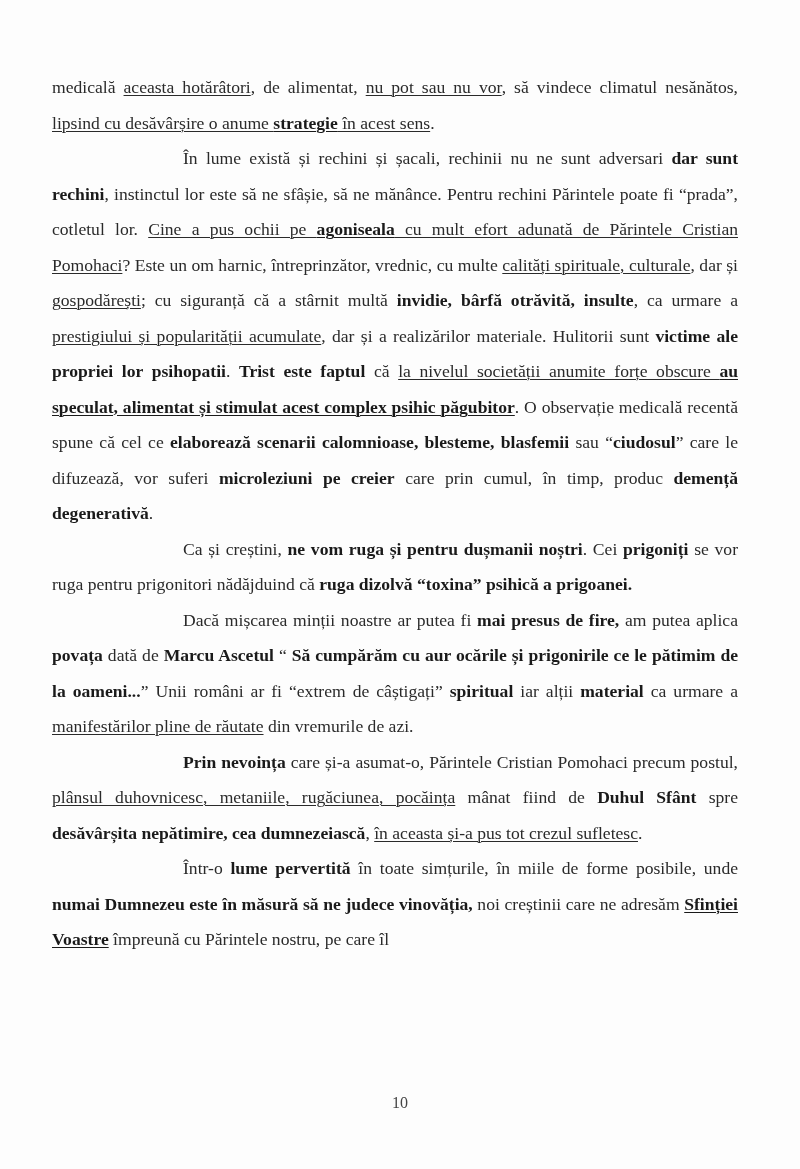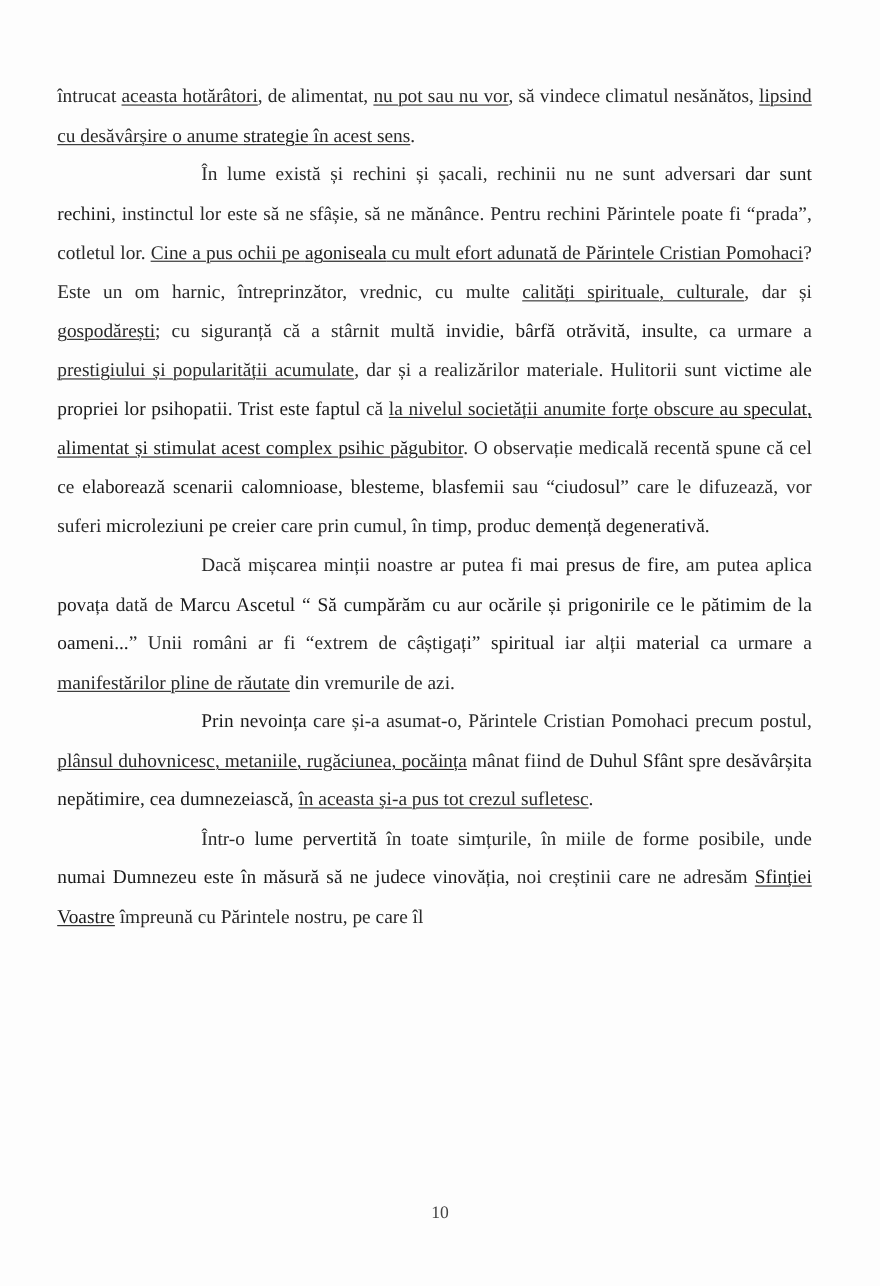--- a/index.html
+++ b/index.html
@@ -11,34 +11,35 @@
   .text-block {
     position: absolute; left: 52px; top: 70px; width: 686px;
     font-family: "Liberation Serif", serif;
     font-size: 17.6px;
     line-height: 35.5px;
     color: #2a2a2a;
     text-align: justify;
   }
   .para { margin: 0; text-indent: 0; }
   .para.indent { text-indent: 131px; }
-  .b { font-weight: normal; color: #1a1a1a; }
+  .b { font-weight: bold; color: #1a1a1a; }
   .u { text-decoration: underline; text-underline-offset: 2px; text-decoration-thickness: 1px; }
   .page-number {
     position: absolute; left: 0; width: 800px; top: 1094px;
     text-align: center;
     font-family: "Liberation Serif", serif;
     font-size: 16px; color: #444;
   }
 </style>
 </head>
 <body>
 
 <div class="page">
   <div class="text-block" id="text-block">
-      <p class="para"><span class="">întrucat </span><span class="u">aceasta hotărâtori</span><span class="">, de alimentat, </span><span class="u">nu pot sau nu vor</span><span class="">, să vindece climatul nesănătos, </span><span class="u">lipsind cu desăvârșire o anume </span><span class="b u">strategie</span><span class="u"> în acest sens</span><span class="">.</span></p>
+      <p class="para"><span class="">medicală </span><span class="u">aceasta hotărâtori</span><span class="">, de alimentat, </span><span class="u">nu pot sau nu vor</span><span class="">, să vindece climatul nesănătos, </span><span class="u">lipsind cu desăvârșire o anume </span><span class="b u">strategie</span><span class="u"> în acest sens</span><span class="">.</span></p>
       <p class="para indent"><span class="">În lume există și rechini și șacali, rechinii nu ne sunt adversari </span><span class="b">dar sunt rechini</span><span class="">, instinctul lor este să ne sfâșie, să ne mănânce. Pentru rechini Părintele poate fi “prada”, cotletul lor. </span><span class="u">Cine a pus ochii pe </span><span class="b u">agoniseala</span><span class="u"> cu mult efort adunată de Părintele Cristian Pomohaci</span><span class="">? Este un om harnic, întreprinzător, vrednic, cu multe </span><span class="u">calități spirituale, culturale</span><span class="">, dar și </span><span class="u">gospodărești</span><span class="">; cu siguranță că a stârnit multă </span><span class="b">invidie, bârfă otrăvită, insulte</span><span class="">, ca urmare a </span><span class="u">prestigiului și popularității acumulate</span><span class="">, dar și a realizărilor materiale. Hulitorii sunt </span><span class="b">victime ale propriei lor psihopatii</span><span class="">. </span><span class="b">Trist este faptul</span><span class=""> că </span><span class="u">la nivelul societății anumite forțe obscure </span><span class="b u">au speculat, alimentat și stimulat acest complex psihic păgubitor</span><span class="">. O observație medicală recentă spune că cel ce </span><span class="b">elaborează scenarii calomnioase, blesteme, blasfemii</span><span class=""> sau “</span><span class="b">ciudosul</span><span class="">” care le difuzează, vor suferi </span><span class="b">microleziuni pe creier</span><span class=""> care prin cumul, în timp, produc </span><span class="b">demență degenerativă</span><span class="">.</span></p>
+      <p class="para indent"><span class="">Ca și creștini, </span><span class="b">ne vom ruga și pentru dușmanii noștri</span><span class="">. Cei </span><span class="b">prigoniți</span><span class=""> se vor ruga pentru prigonitori nădăjduind că </span><span class="b">ruga dizolvă “toxina” psihică a prigoanei.</span></p>
       <p class="para indent"><span class="">Dacă mișcarea minții noastre ar putea fi </span><span class="b">mai presus de fire,</span><span class=""> am putea aplica </span><span class="b">povața</span><span class=""> dată de </span><span class="b">Marcu Ascetul</span><span class=""> “ </span><span class="b">Să cumpărăm cu aur ocările și prigonirile ce le pătimim de la oameni...</span><span class="">” Unii români ar fi “extrem de câștigați” </span><span class="b">spiritual</span><span class=""> iar alții </span><span class="b">material</span><span class=""> ca urmare a </span><span class="u">manifestărilor pline de răutate</span><span class=""> din vremurile de azi.</span></p>
       <p class="para indent"><span class="b">Prin nevoința</span><span class=""> care și-a asumat-o, Părintele Cristian Pomohaci precum postul, </span><span class="u">plânsul duhovnicesc, metaniile, rugăciunea, pocăința</span><span class=""> mânat fiind de </span><span class="b">Duhul Sfânt</span><span class=""> spre </span><span class="b">desăvârșita nepătimire, cea dumnezeiască</span><span class="">, </span><span class="u">în aceasta și-a pus tot crezul sufletesc</span><span class="">.</span></p>
       <p class="para indent"><span class="">Într-o </span><span class="b">lume pervertită</span><span class=""> în toate simțurile, în miile de forme posibile, unde </span><span class="b">numai Dumnezeu este în măsură să ne judece vinovăția,</span><span class=""> noi creștinii care ne adresăm </span><span class="b u">Sfinției Voastre</span><span class=""> împreună cu Părintele nostru, pe care îl</span></p>
     </div>
   <div class="page-number">10</div>
 </div>
 
 </body></html>

